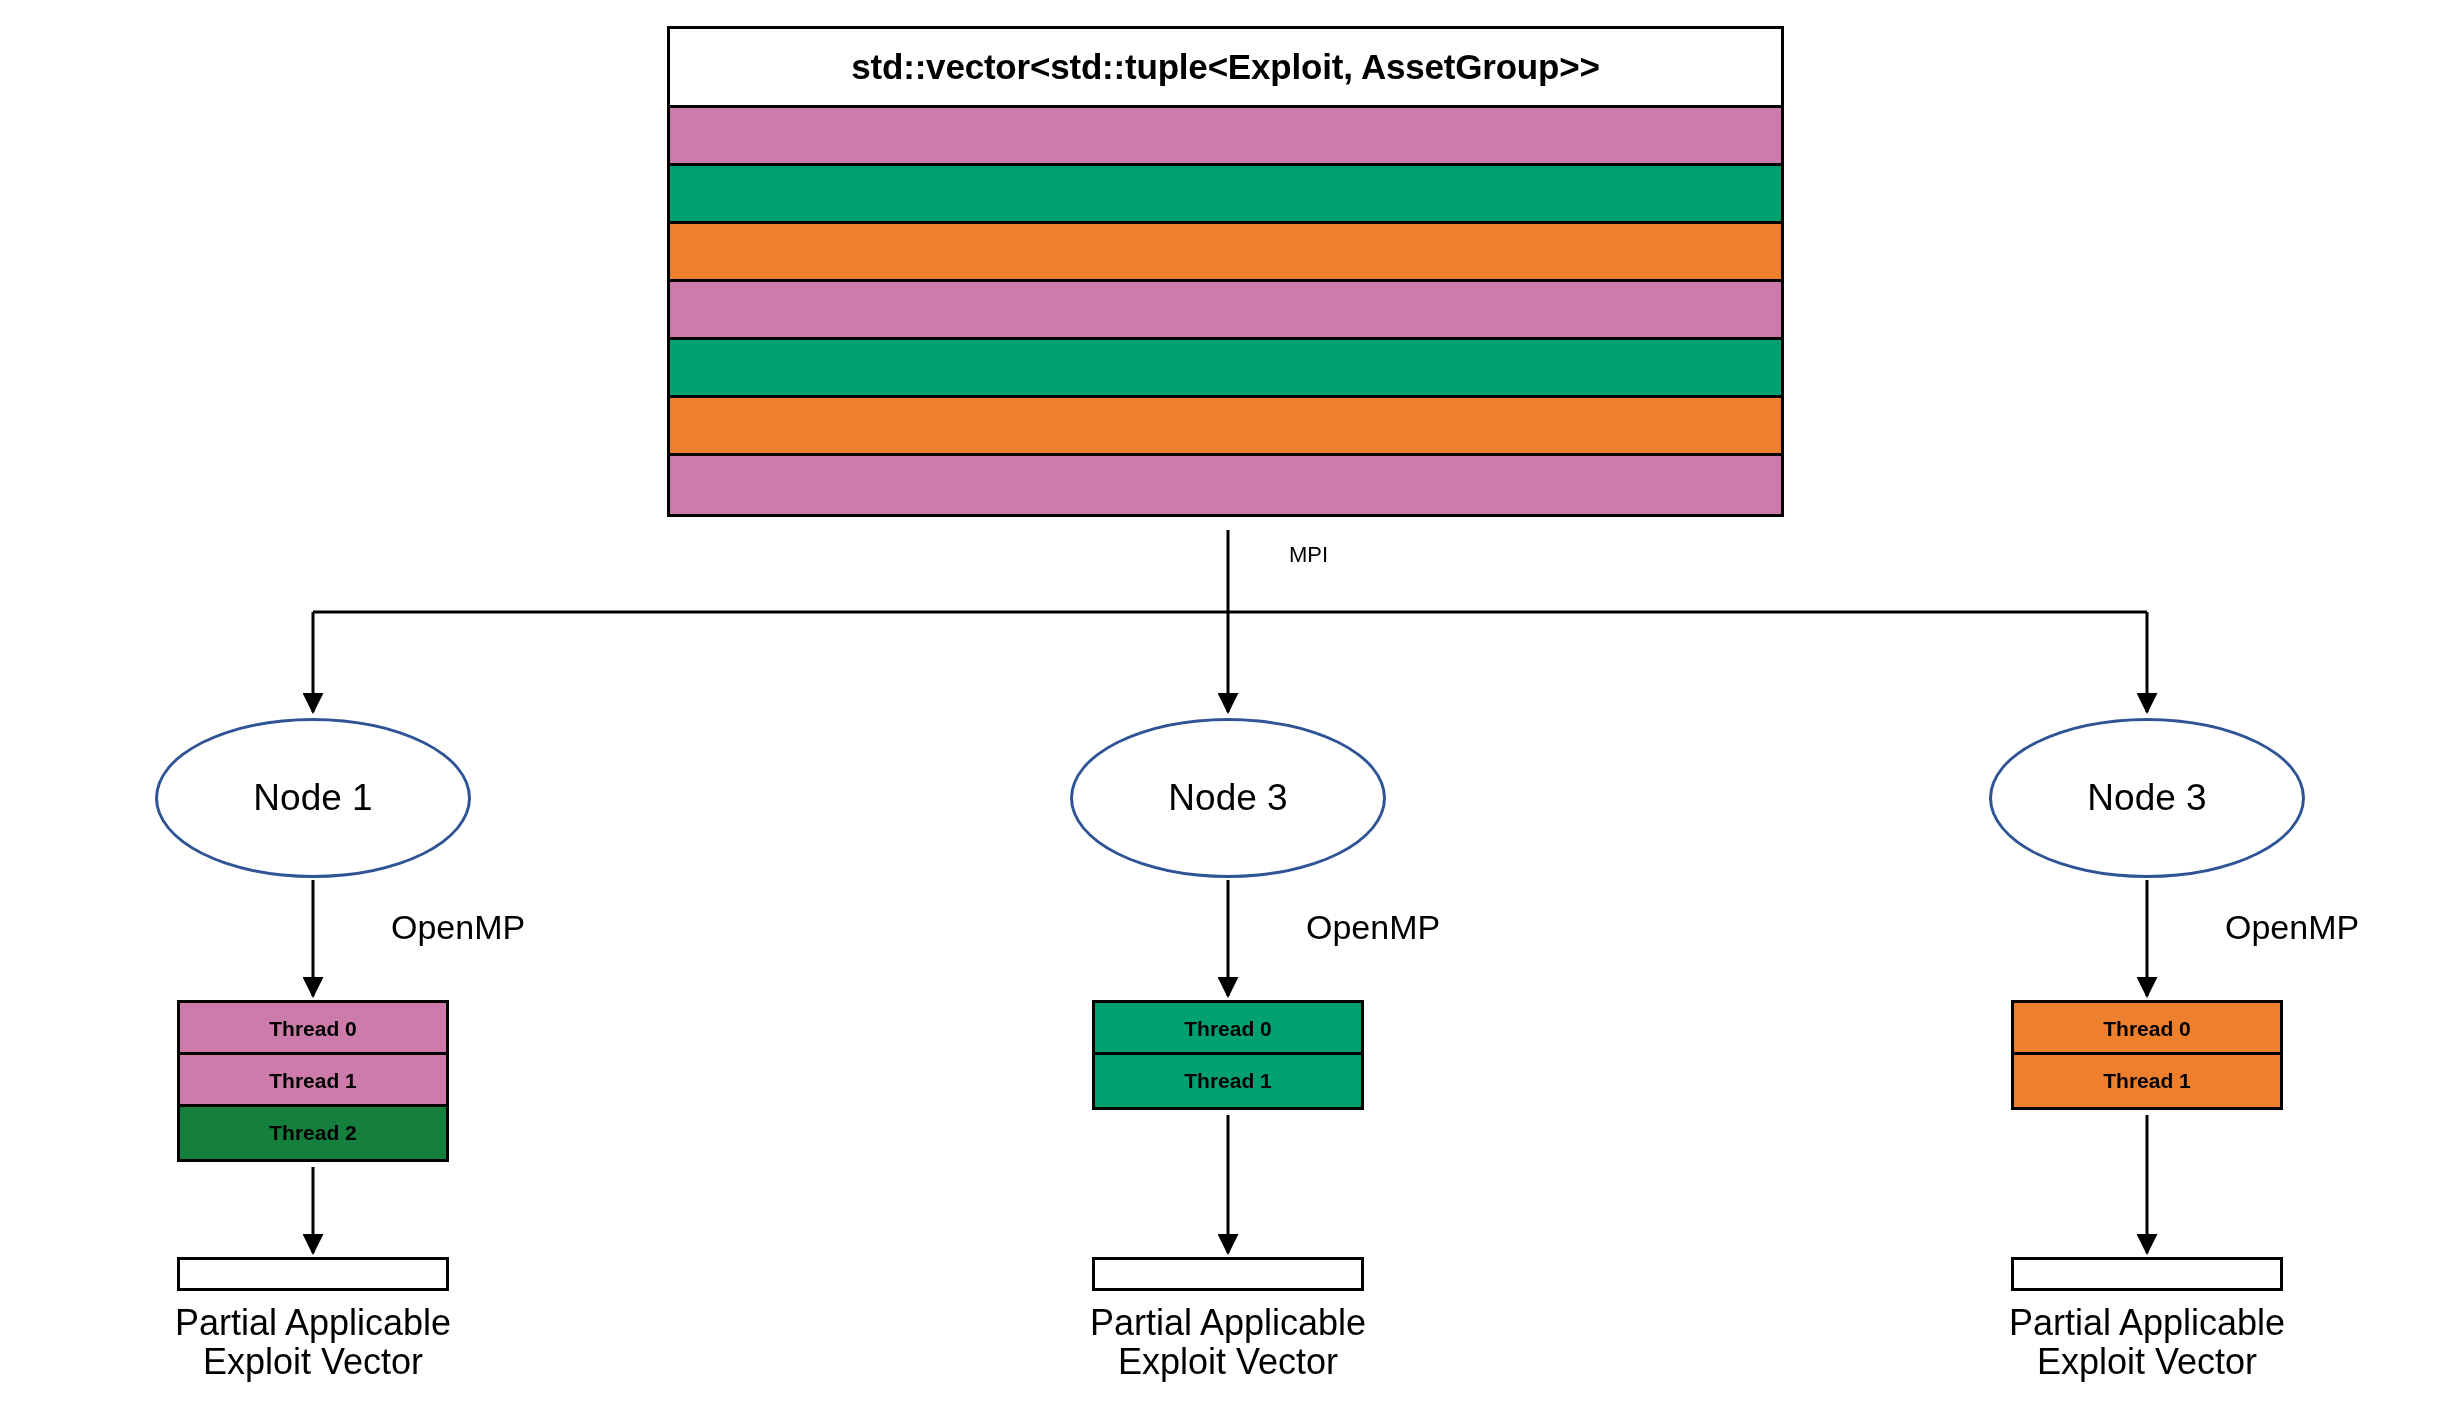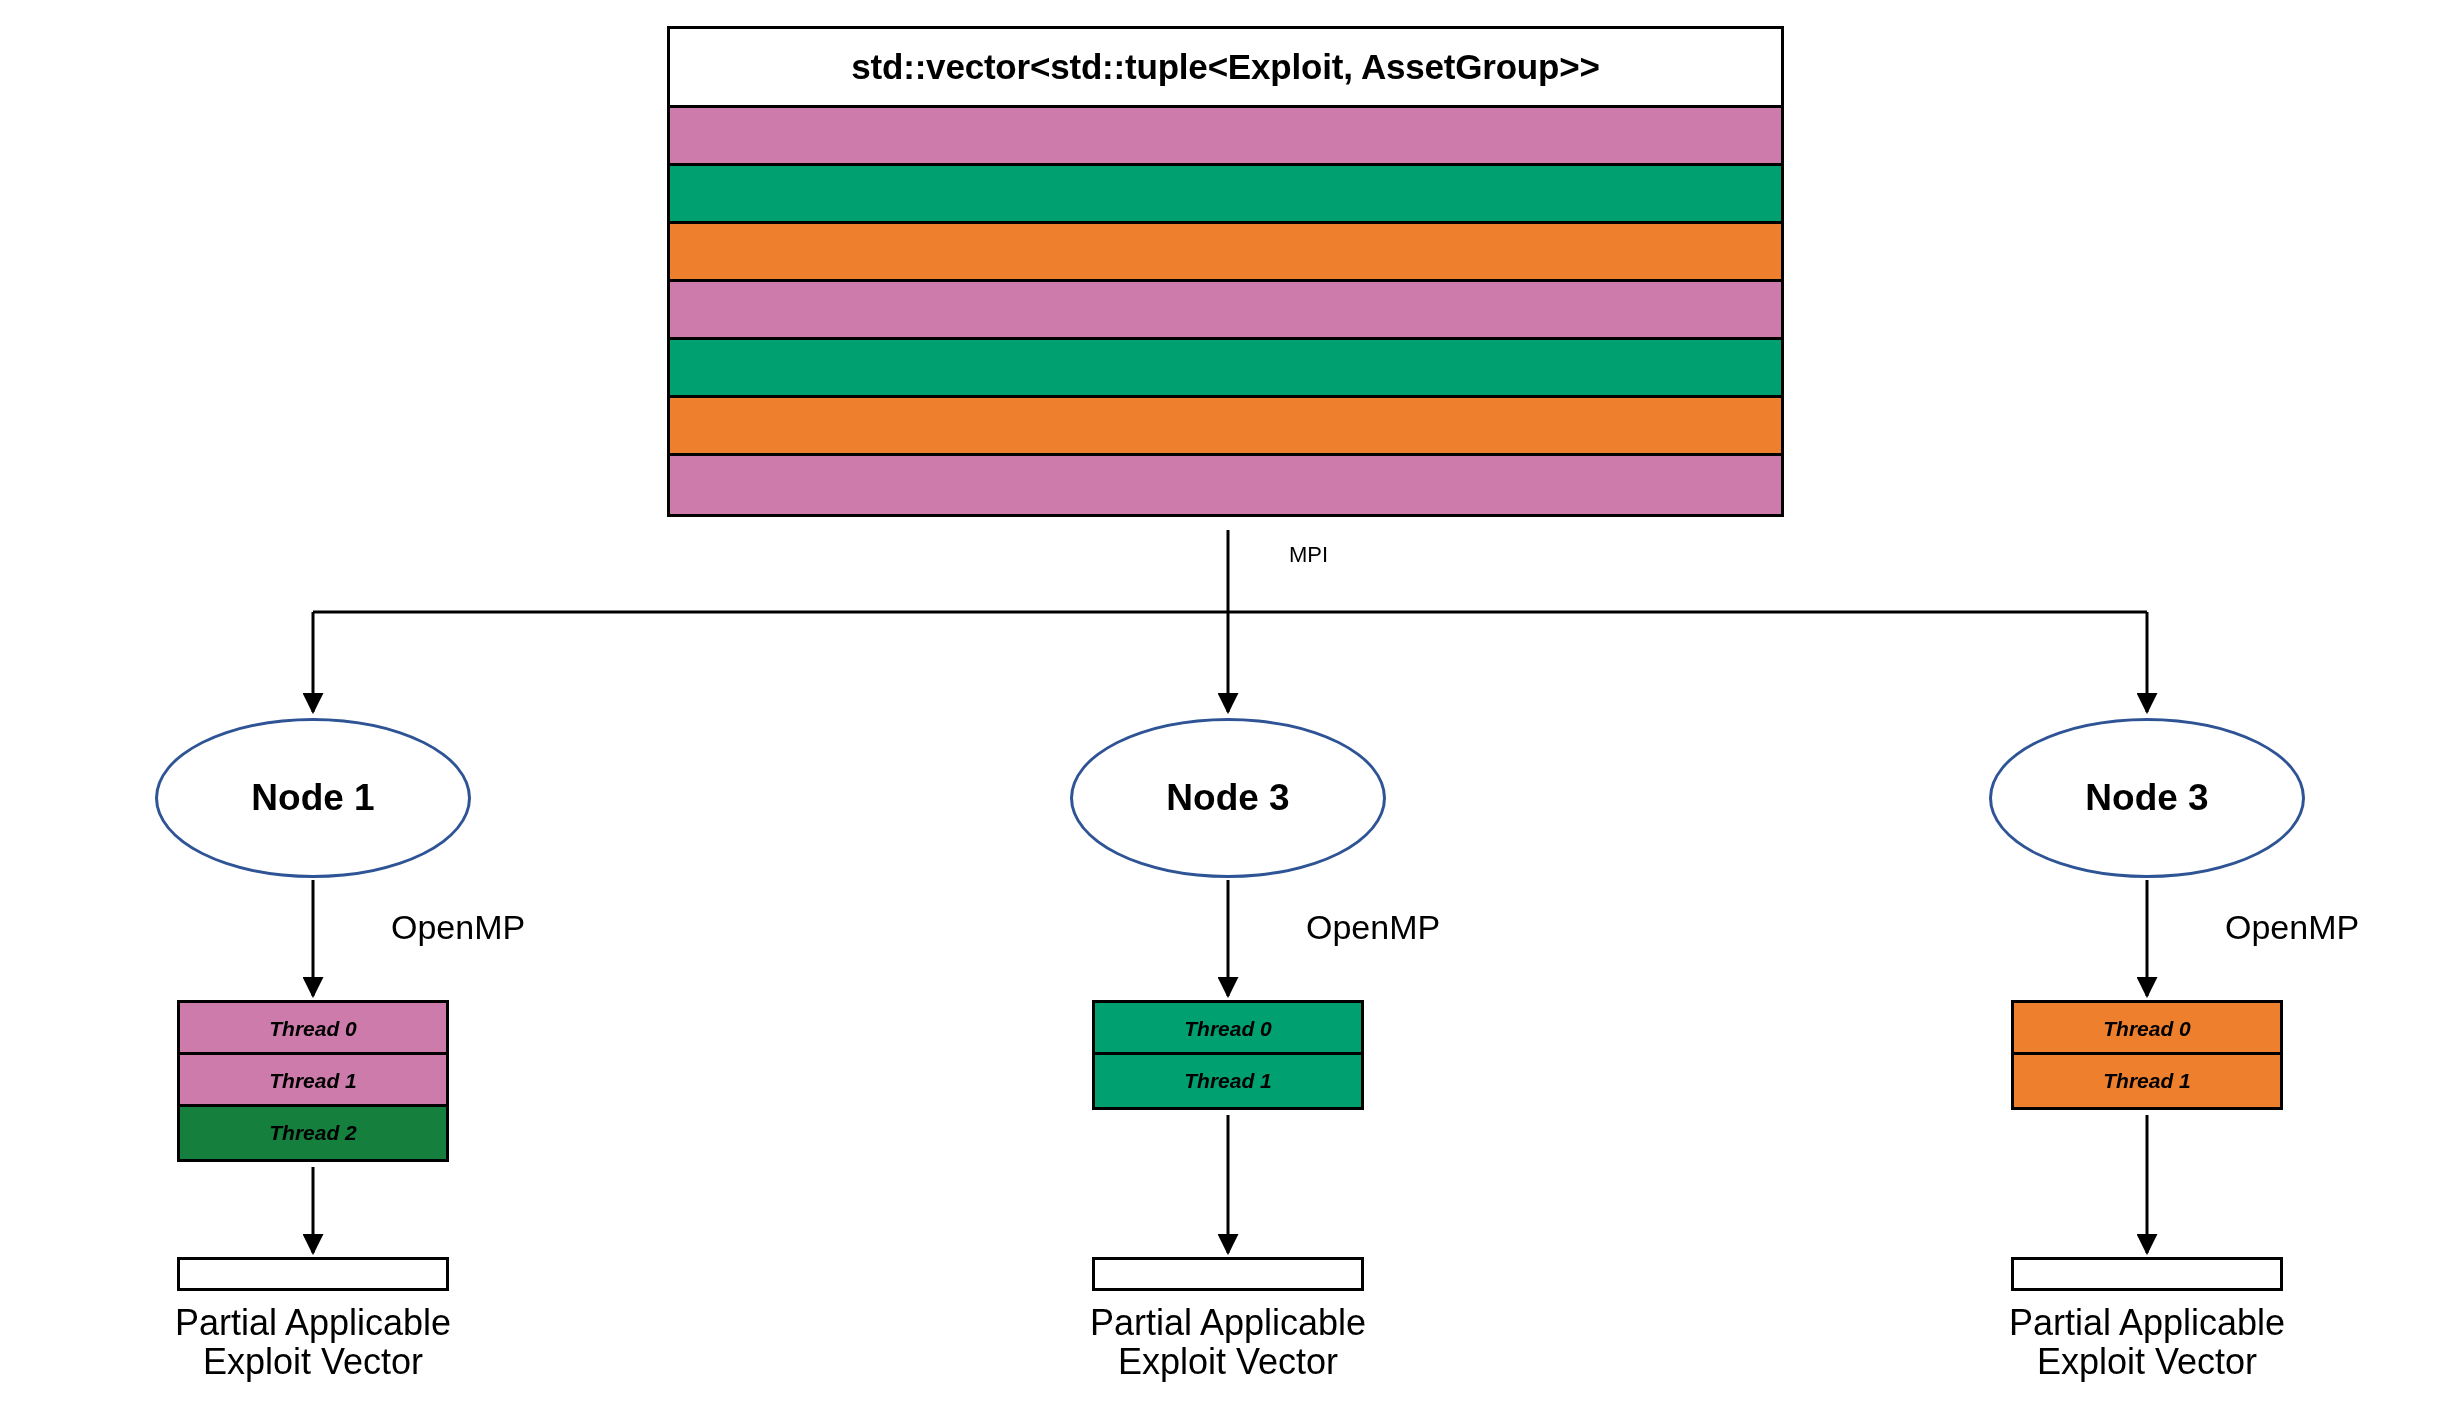--- a/index.html
+++ b/index.html
@@ -82,21 +82,20 @@
     position: absolute;
     top: 718px;
     left: 50%;
     transform: translateX(-50%);
     width: 316px;
     height: 160px;
     border: 3px solid #2E5496;
     border-radius: 50%;
     background: #ffffff;
     box-sizing: border-box;
-    font-weight: bold;
   }
   .ellipse-label {
     position: absolute;
     left: 0;
     top: 0;
     width: 100%;
     height: 100%;
     display: flex;
     align-items: center;
     justify-content: center;
@@ -112,21 +111,20 @@
   }
 
   .thread-stack {
     position: absolute;
     left: 50%;
     transform: translateX(-50%);
     top: 1000px;
     width: 272px;
     border: 3px solid #000000;
     box-sizing: border-box;
-    font-style: italic;
   }
   .thread-box {
     height: 52px;
     line-height: 52px;
     text-align: center;
     font-size: 21px;
     font-weight: bold;
     color: #000000;
     border-bottom: 3px solid #000000;
     box-sizing: border-box;

